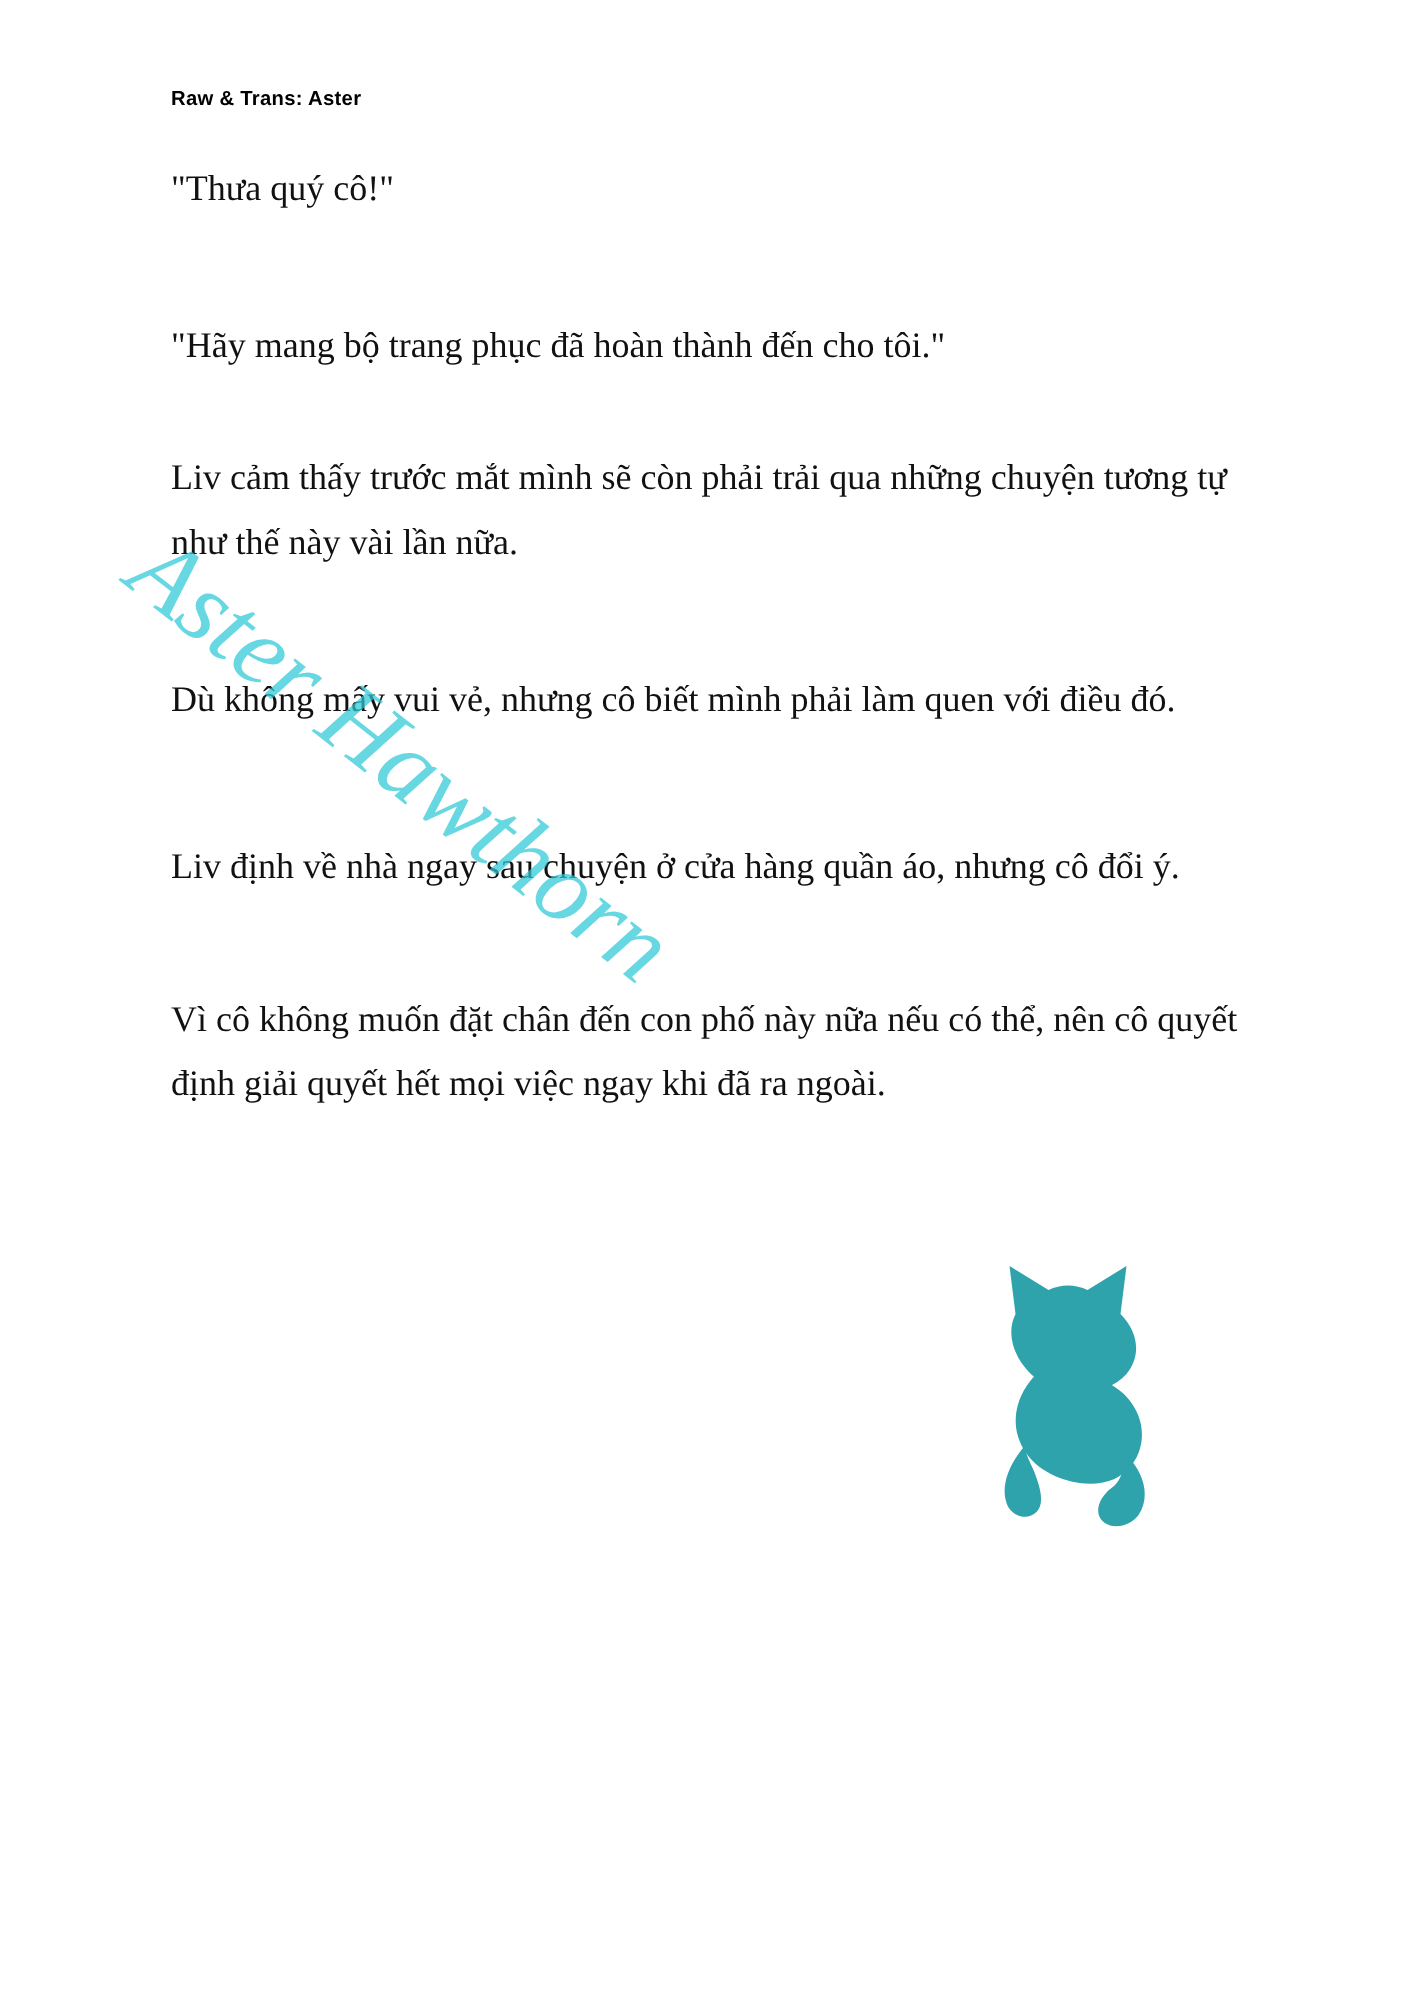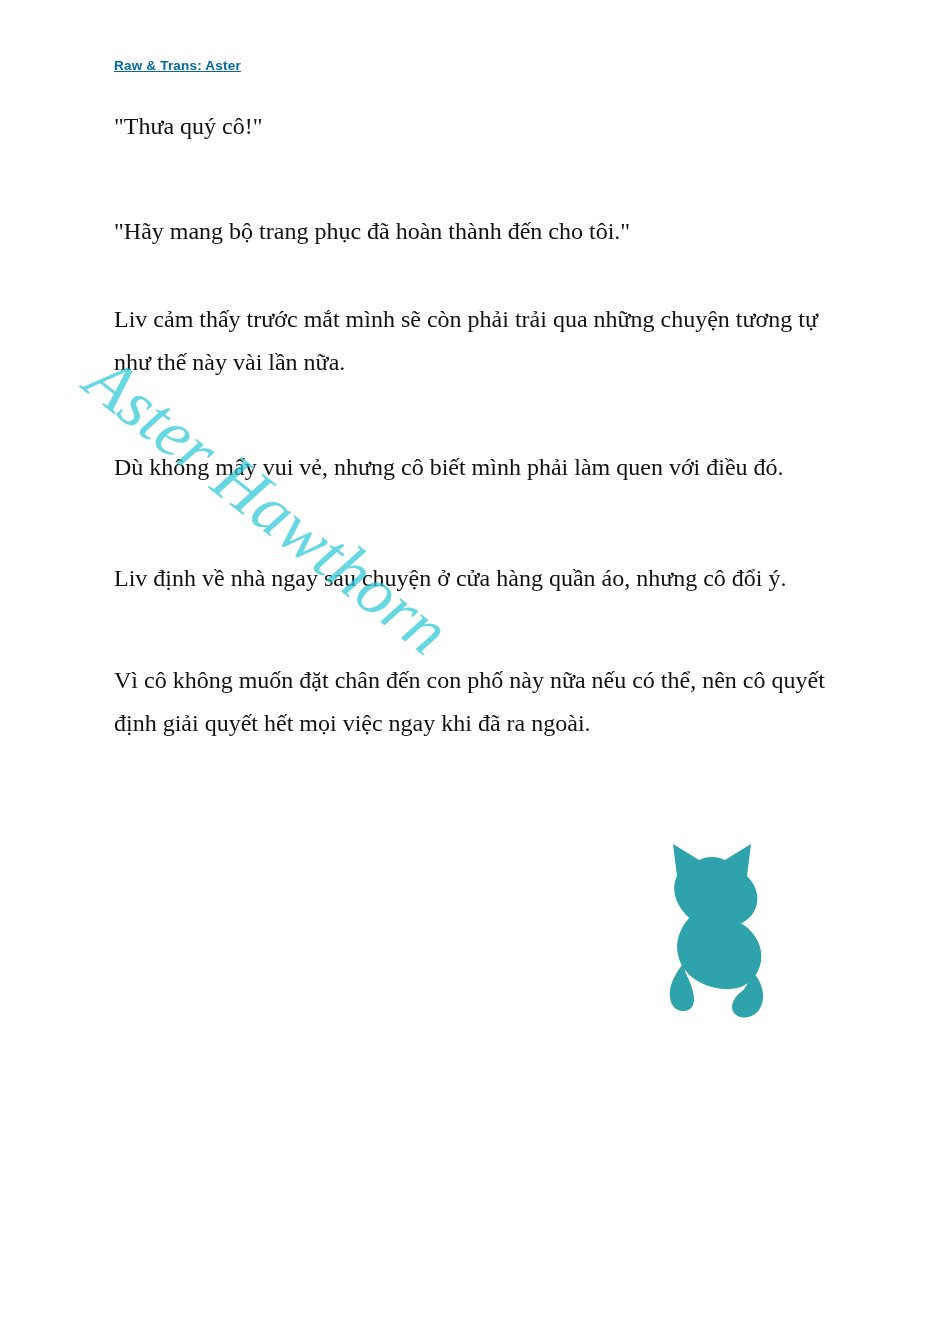--- a/index.html
+++ b/index.html
@@ -18,23 +18,22 @@
     background: #ffffff;
     overflow: hidden;
   }
   .credit {
     position: absolute;
     left: 114px;
     top: 58px;
     font-family: "Liberation Sans", sans-serif;
     font-size: 13.5px;
     font-weight: bold;
-    color: #0369a1;
+    color: #000000;
     letter-spacing: 0.2px;
-    text-decoration: underline;
   }
   .content {
     position: absolute;
     left: 114px;
     top: 105px;
     width: 730px;
   }
   .para {
     font-family: "Liberation Serif", serif;
     font-size: 24px;

